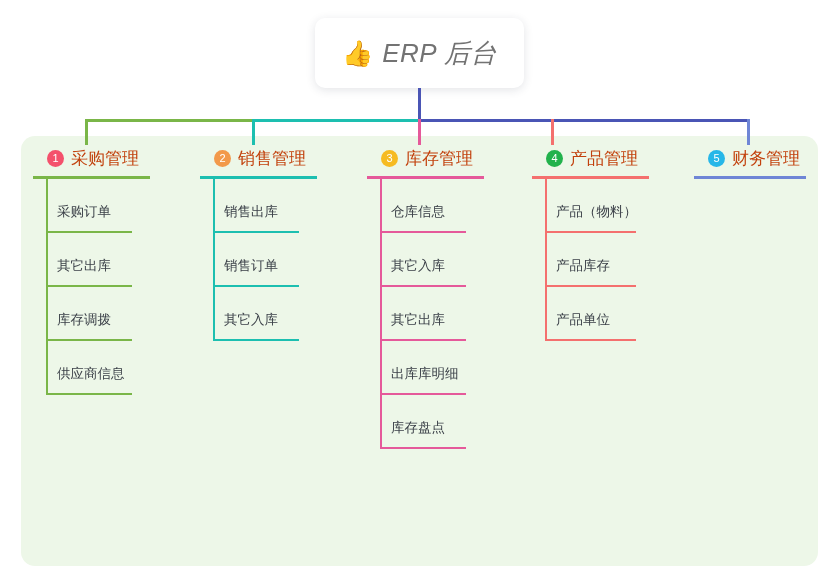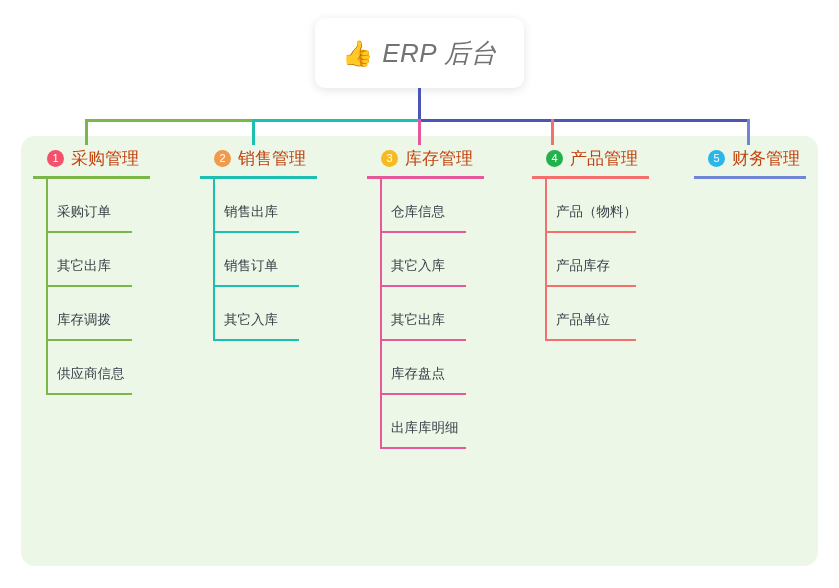--- a/index.html
+++ b/index.html
@@ -224,25 +224,25 @@
           </div>
           <div class="item">
             <span class="item-text">其它入库</span>
             <div class="item-rule" style="width: 85px; background: rgb(229, 89, 154);"></div>
           </div>
           <div class="item">
             <span class="item-text">其它出库</span>
             <div class="item-rule" style="width: 85px; background: rgb(229, 89, 154);"></div>
           </div>
           <div class="item">
+            <span class="item-text">出库库明细</span>
+            <div class="item-rule" style="width: 85px; background: rgb(229, 89, 154);"></div>
+          </div>
+          <div class="item">
             <span class="item-text">库存盘点</span>
-            <div class="item-rule" style="width: 85px; background: rgb(229, 89, 154);"></div>
-          </div>
-          <div class="item">
-            <span class="item-text">出库库明细</span>
             <div class="item-rule" style="width: 85px; background: rgb(229, 89, 154);"></div>
           </div>
         </div>
       </div>
       <div class="branch" style="left: 532px; width: 160px;">
         <div class="branch-head">
           <span class="badge" style="background: rgb(34, 178, 76);">4</span>
           <span class="branch-label">产品管理</span>
         </div>
         <div class="head-rule" style="width: 117px; background: rgb(244, 112, 110);"></div>

